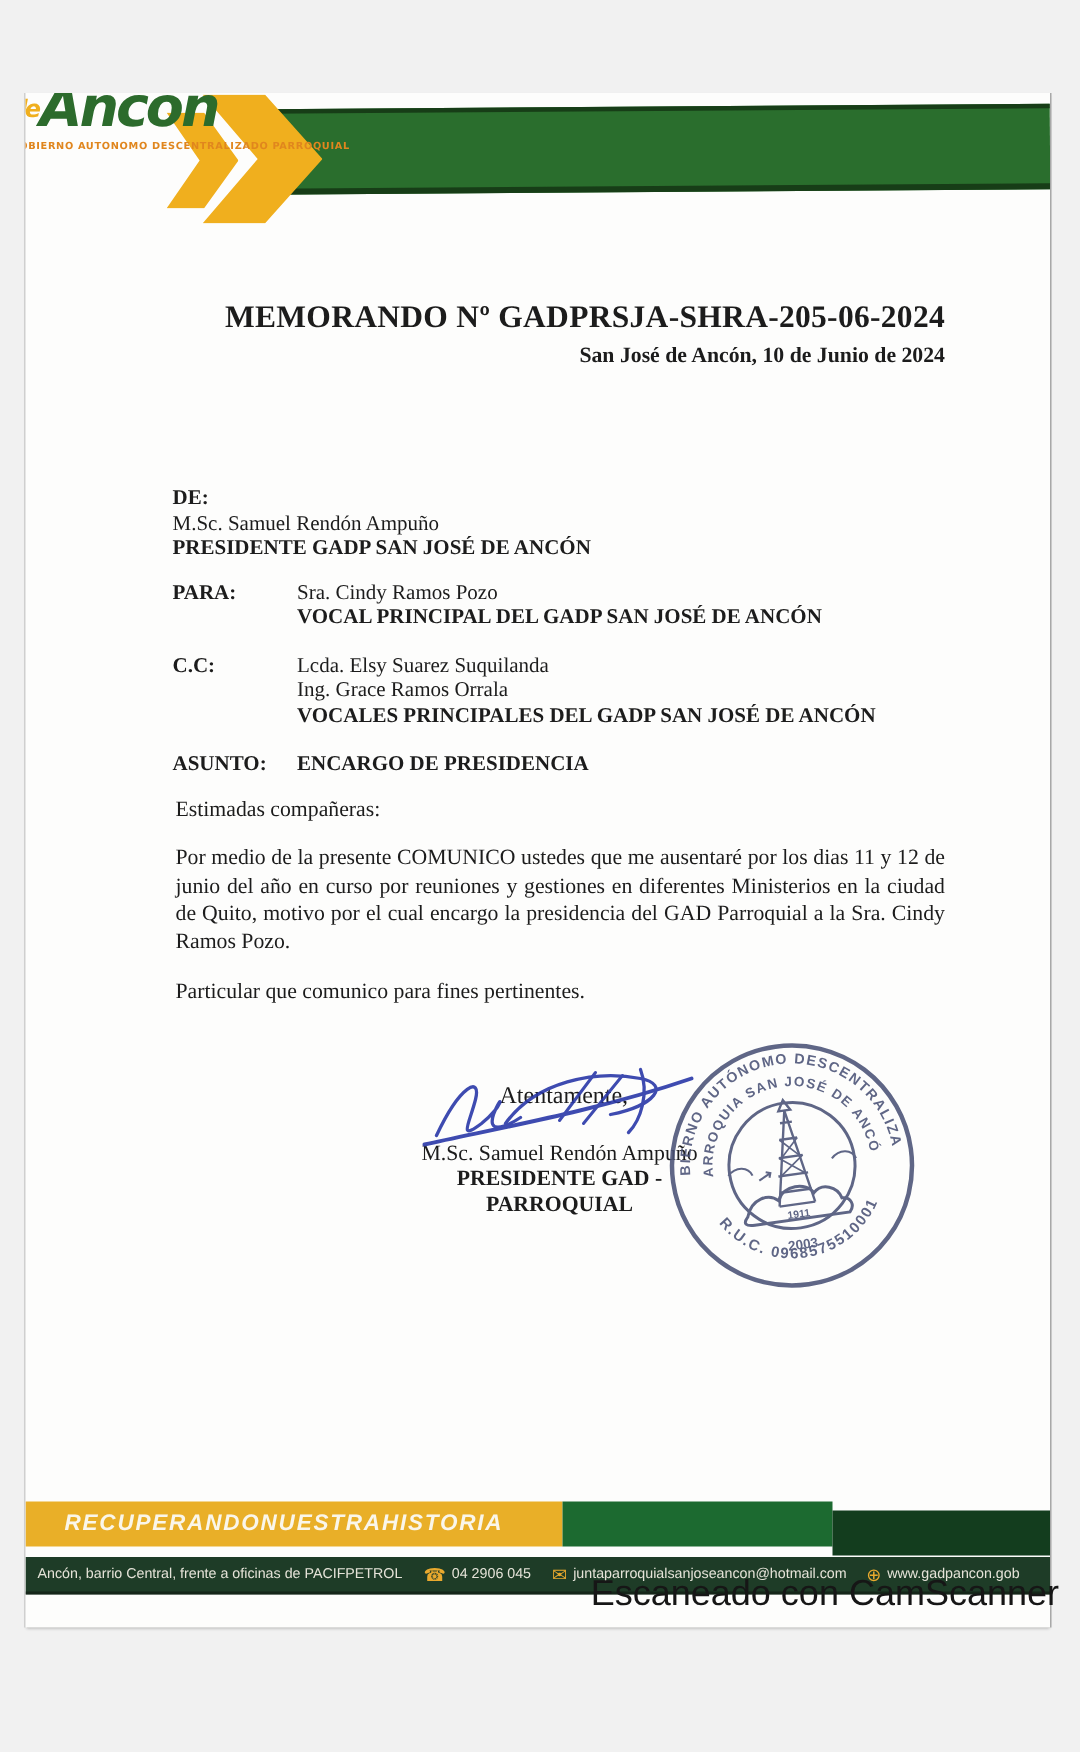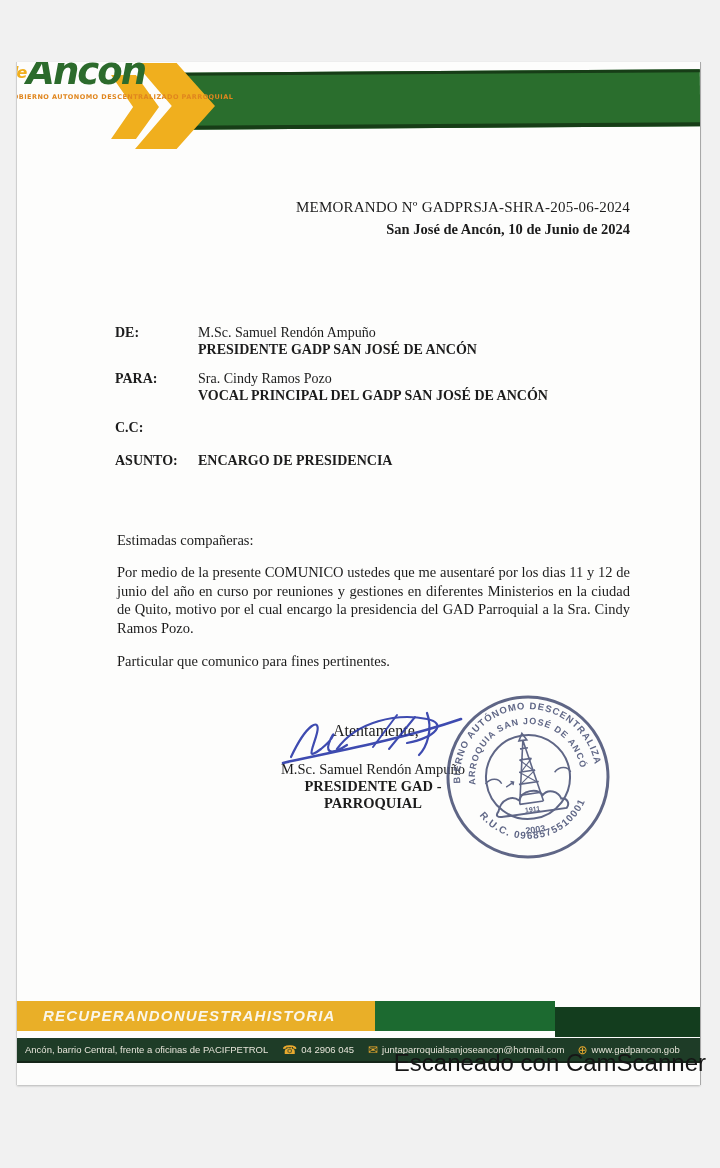--- a/index.html
+++ b/index.html
@@ -24,27 +24,27 @@
   .logo-o::after{content:"";position:absolute;left:9px;top:4px;width:0;height:0;
           border-left:3px solid transparent;border-right:3px solid transparent;
           border-bottom:13px solid #2c6b2c;}
   .logo-l2{font-size:37px;line-height:34px;margin-top:-5px;letter-spacing:-2px;}
   .logo-de{color:#f0af1e;font-size:16px;margin-right:1px;vertical-align:6px;}
   .logo-sub{margin-top:3px;font-size:6.5px;font-style:normal;color:#e0861e;
             letter-spacing:.45px;white-space:nowrap;}
 
   
   .memo-head{position:absolute;top:137px;right:70px;text-align:right;}
-  .memo-title{font-size:15px;font-weight:normal;letter-spacing:.2px;}
+  .memo-title{font-size:21px;font-weight:bold;letter-spacing:.2px;}
   .memo-date{font-size:14.5px;font-weight:bold;margin-top:5px;}
 
   
   .fields{position:absolute;left:98px;top:263px;width:522px;font-size:14px;}
   .frow{display:flex;}
-  .frow.g1{margin-bottom:13px;} .frow.g2{margin-bottom:16px;}
+  .frow.g1{margin-bottom:13px;flex-direction:column;} .frow.g2{margin-bottom:16px;}
   .flabel{width:83px;flex-shrink:0;font-weight:bold;line-height:16.5px;}
   .fvals{line-height:16.5px;}
   .fline.bold{font-weight:bold;}
 
   
   .salutation{position:absolute;left:100px;top:470px;font-size:14.5px;}
   .para1{position:absolute;left:100px;top:501px;width:513px;font-size:14.5px;
          line-height:18.6px;text-align:justify;}
   .para2{position:absolute;left:100px;top:591px;font-size:14.5px;}
   .closing{position:absolute;left:316px;top:660px;font-size:16px;}
@@ -106,20 +106,25 @@
       </div>
       <div class="frow g2">
         <div class="flabel">PARA:</div>
         <div class="fvals">
           <div class="fline">Sra. Cindy Ramos Pozo</div>
           <div class="fline bold">VOCAL PRINCIPAL DEL GADP SAN JOSÉ DE ANCÓN</div>
         </div>
       </div>
       <div class="frow g2">
         <div class="flabel">C.C:</div>
+        <div class="fvals">
+          <div class="fline">Lcda. Elsy Suarez Suquilanda</div>
+          <div class="fline">Ing. Grace Ramos Orrala</div>
+          <div class="fline bold">VOCALES PRINCIPALES DEL GADP SAN JOSÉ DE ANCÓN</div>
+        </div>
       </div>
       <div class="frow">
         <div class="flabel">ASUNTO:</div>
         <div class="fvals">
           <div class="fline bold">ENCARGO DE PRESIDENCIA</div>
         </div>
       </div>
     </div>
 
     <div class="salutation">Estimadas compañeras:</div>

